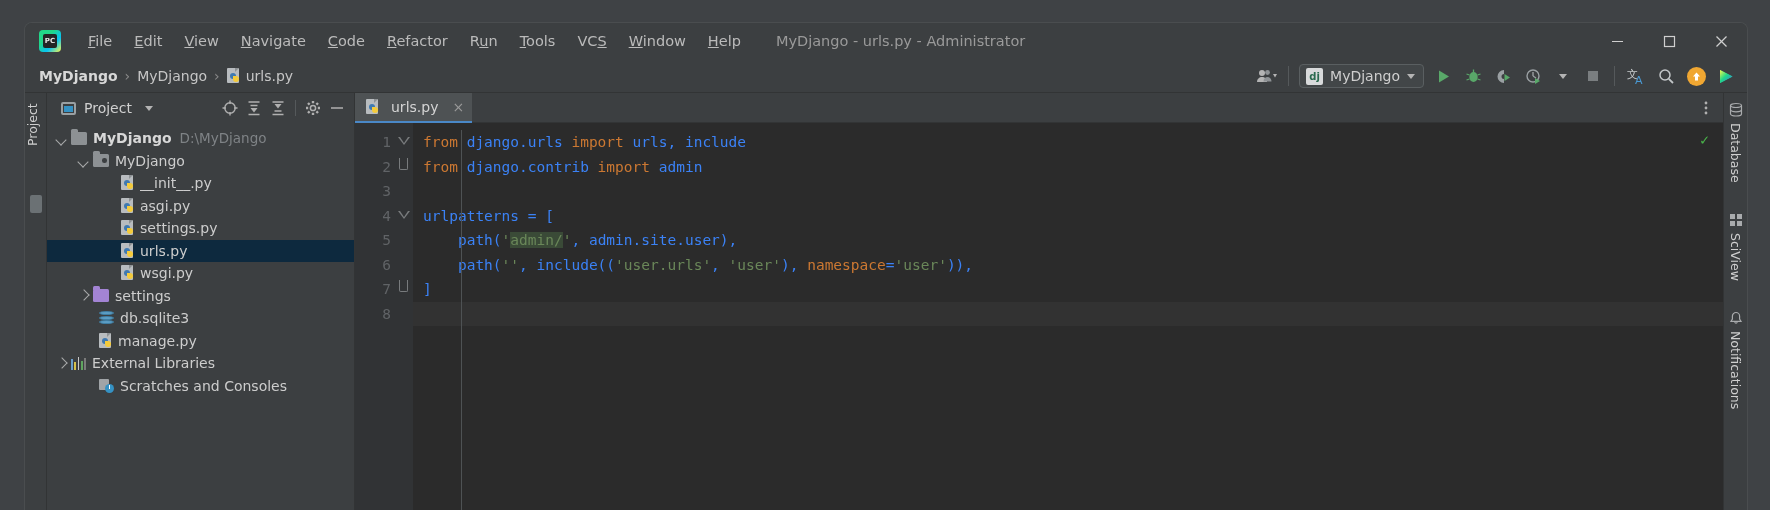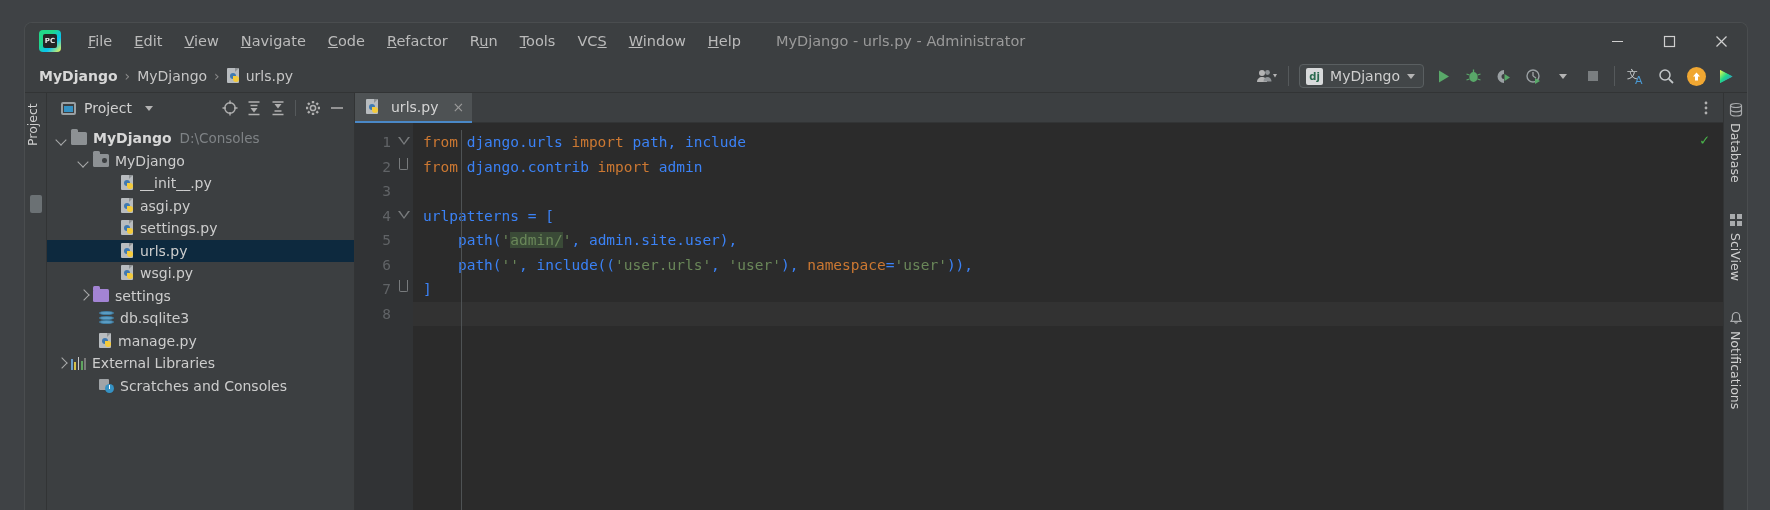--- a/index.html
+++ b/index.html
@@ -768,21 +768,21 @@
             </span>
           </span>
         </div>
 
         <div class="tree">
 
           <div class="row ind0">
             <span class="arrow down"></span>
             <span class="folder"></span>
             <span class="label bold">MyDjango</span>
-            <span class="path">D:\Consoles</span>
+            <span class="path">D:\MyDjango</span>
           </div>
 
           <div class="row ind1">
             <span class="arrow down"></span>
             <span class="folder src"></span>
             <span class="label">MyDjango</span>
           </div>
 
           <div class="row ind2b">
             <span class="py-ico">
@@ -925,21 +925,21 @@
               <div class="foldmark">
                   <span class="endb"></span>
                 </div>
               <div class="foldmark"></div>
             </div>
           </div>
 
           <div class="code">
             <div class="foldline"></div>
 
-            <div class="cline"><span class="kw">from</span><span class="txt"> django.urls </span><span class="kw">import</span><span class="txt"> path, include</span></div>
+            <div class="cline"><span class="kw">from</span><span class="txt"> django.urls </span><span class="kw">import</span><span class="txt"> urls, include</span></div>
             <div class="cline"><span class="kw">from</span><span class="txt"> django.contrib </span><span class="kw">import</span><span class="txt"> admin</span></div>
             <div class="cline"></div>
             <div class="cline"><span class="txt">urlpatterns = [</span></div>
             <div class="cline"><span class="txt">    path(</span><span class="str">'</span><span class="strhl">admin/</span><span class="str">'</span><span class="txt">, admin.site.user),</span></div>
             <div class="cline"><span class="txt">    path(</span><span class="str">''</span><span class="txt">, include((</span><span class="str">'user.urls'</span><span class="txt">, </span><span class="str">'user'</span><span class="txt">), </span><span class="namedarg">namespace</span><span class="txt">=</span><span class="str">'user'</span><span class="txt">)),</span></div>
             <div class="cline"><span class="txt">]</span></div>
             <div class="cline current"></div>
 
             <div class="checkmark">✓</div>
           </div>

